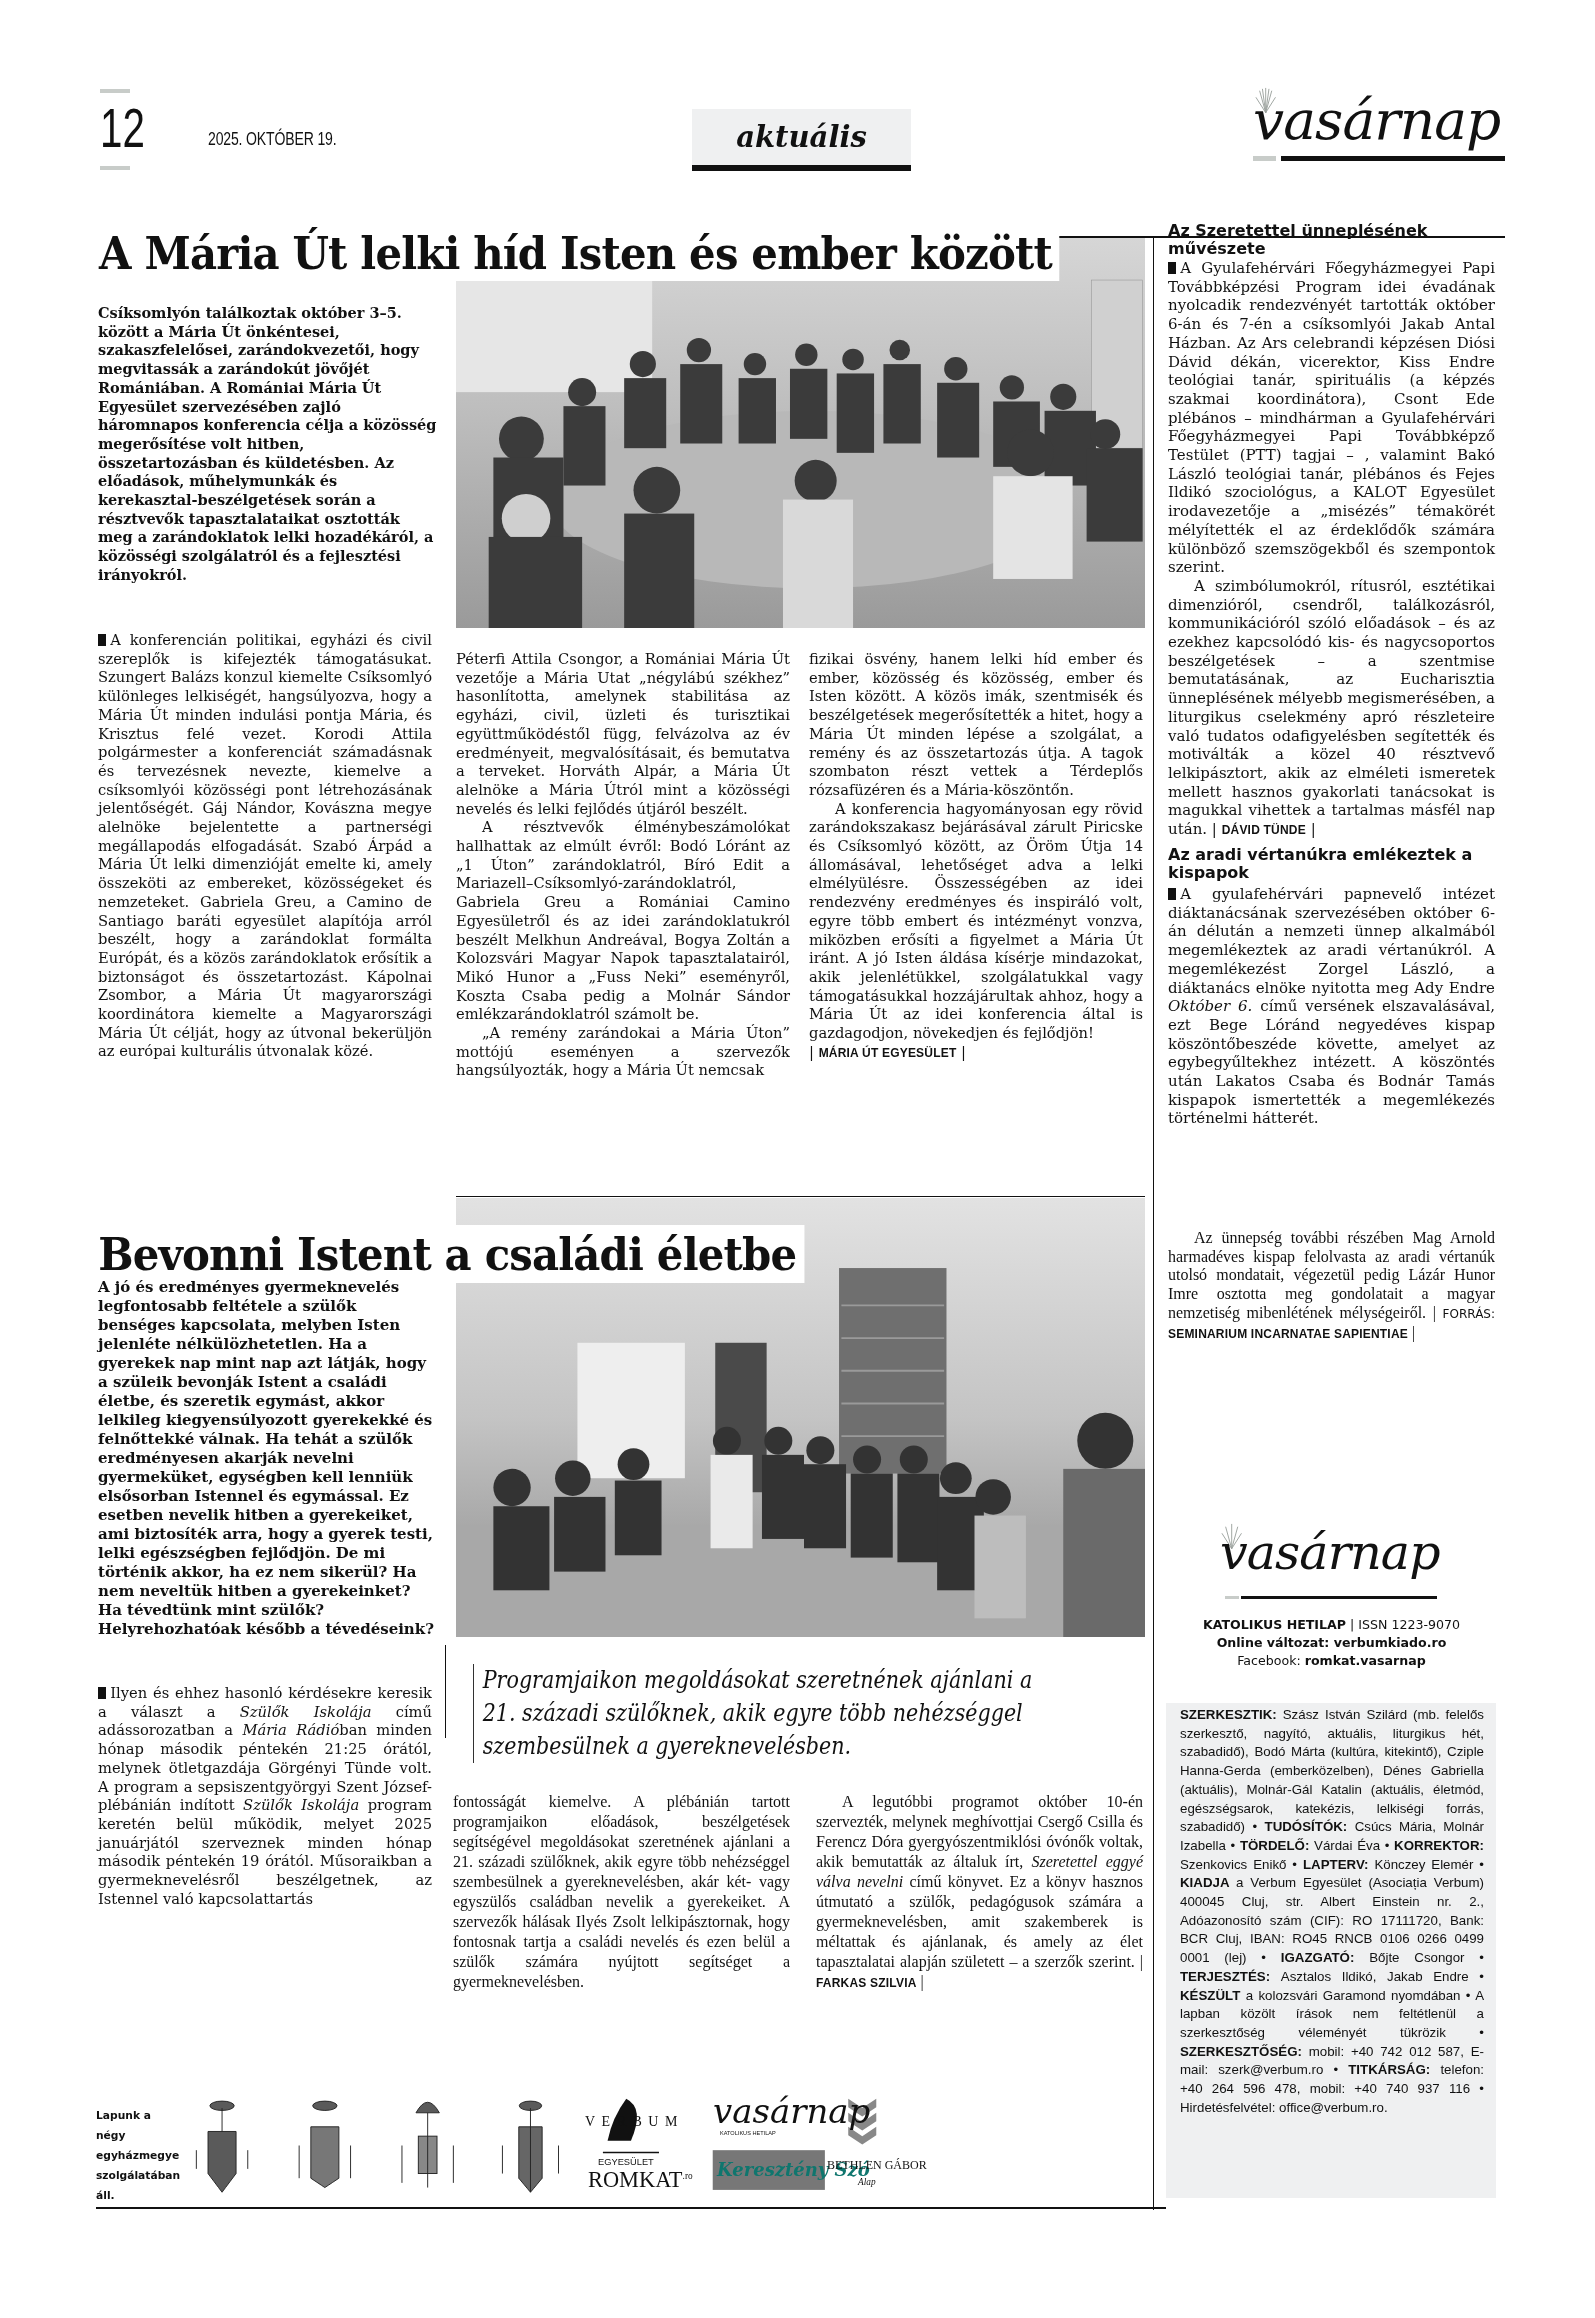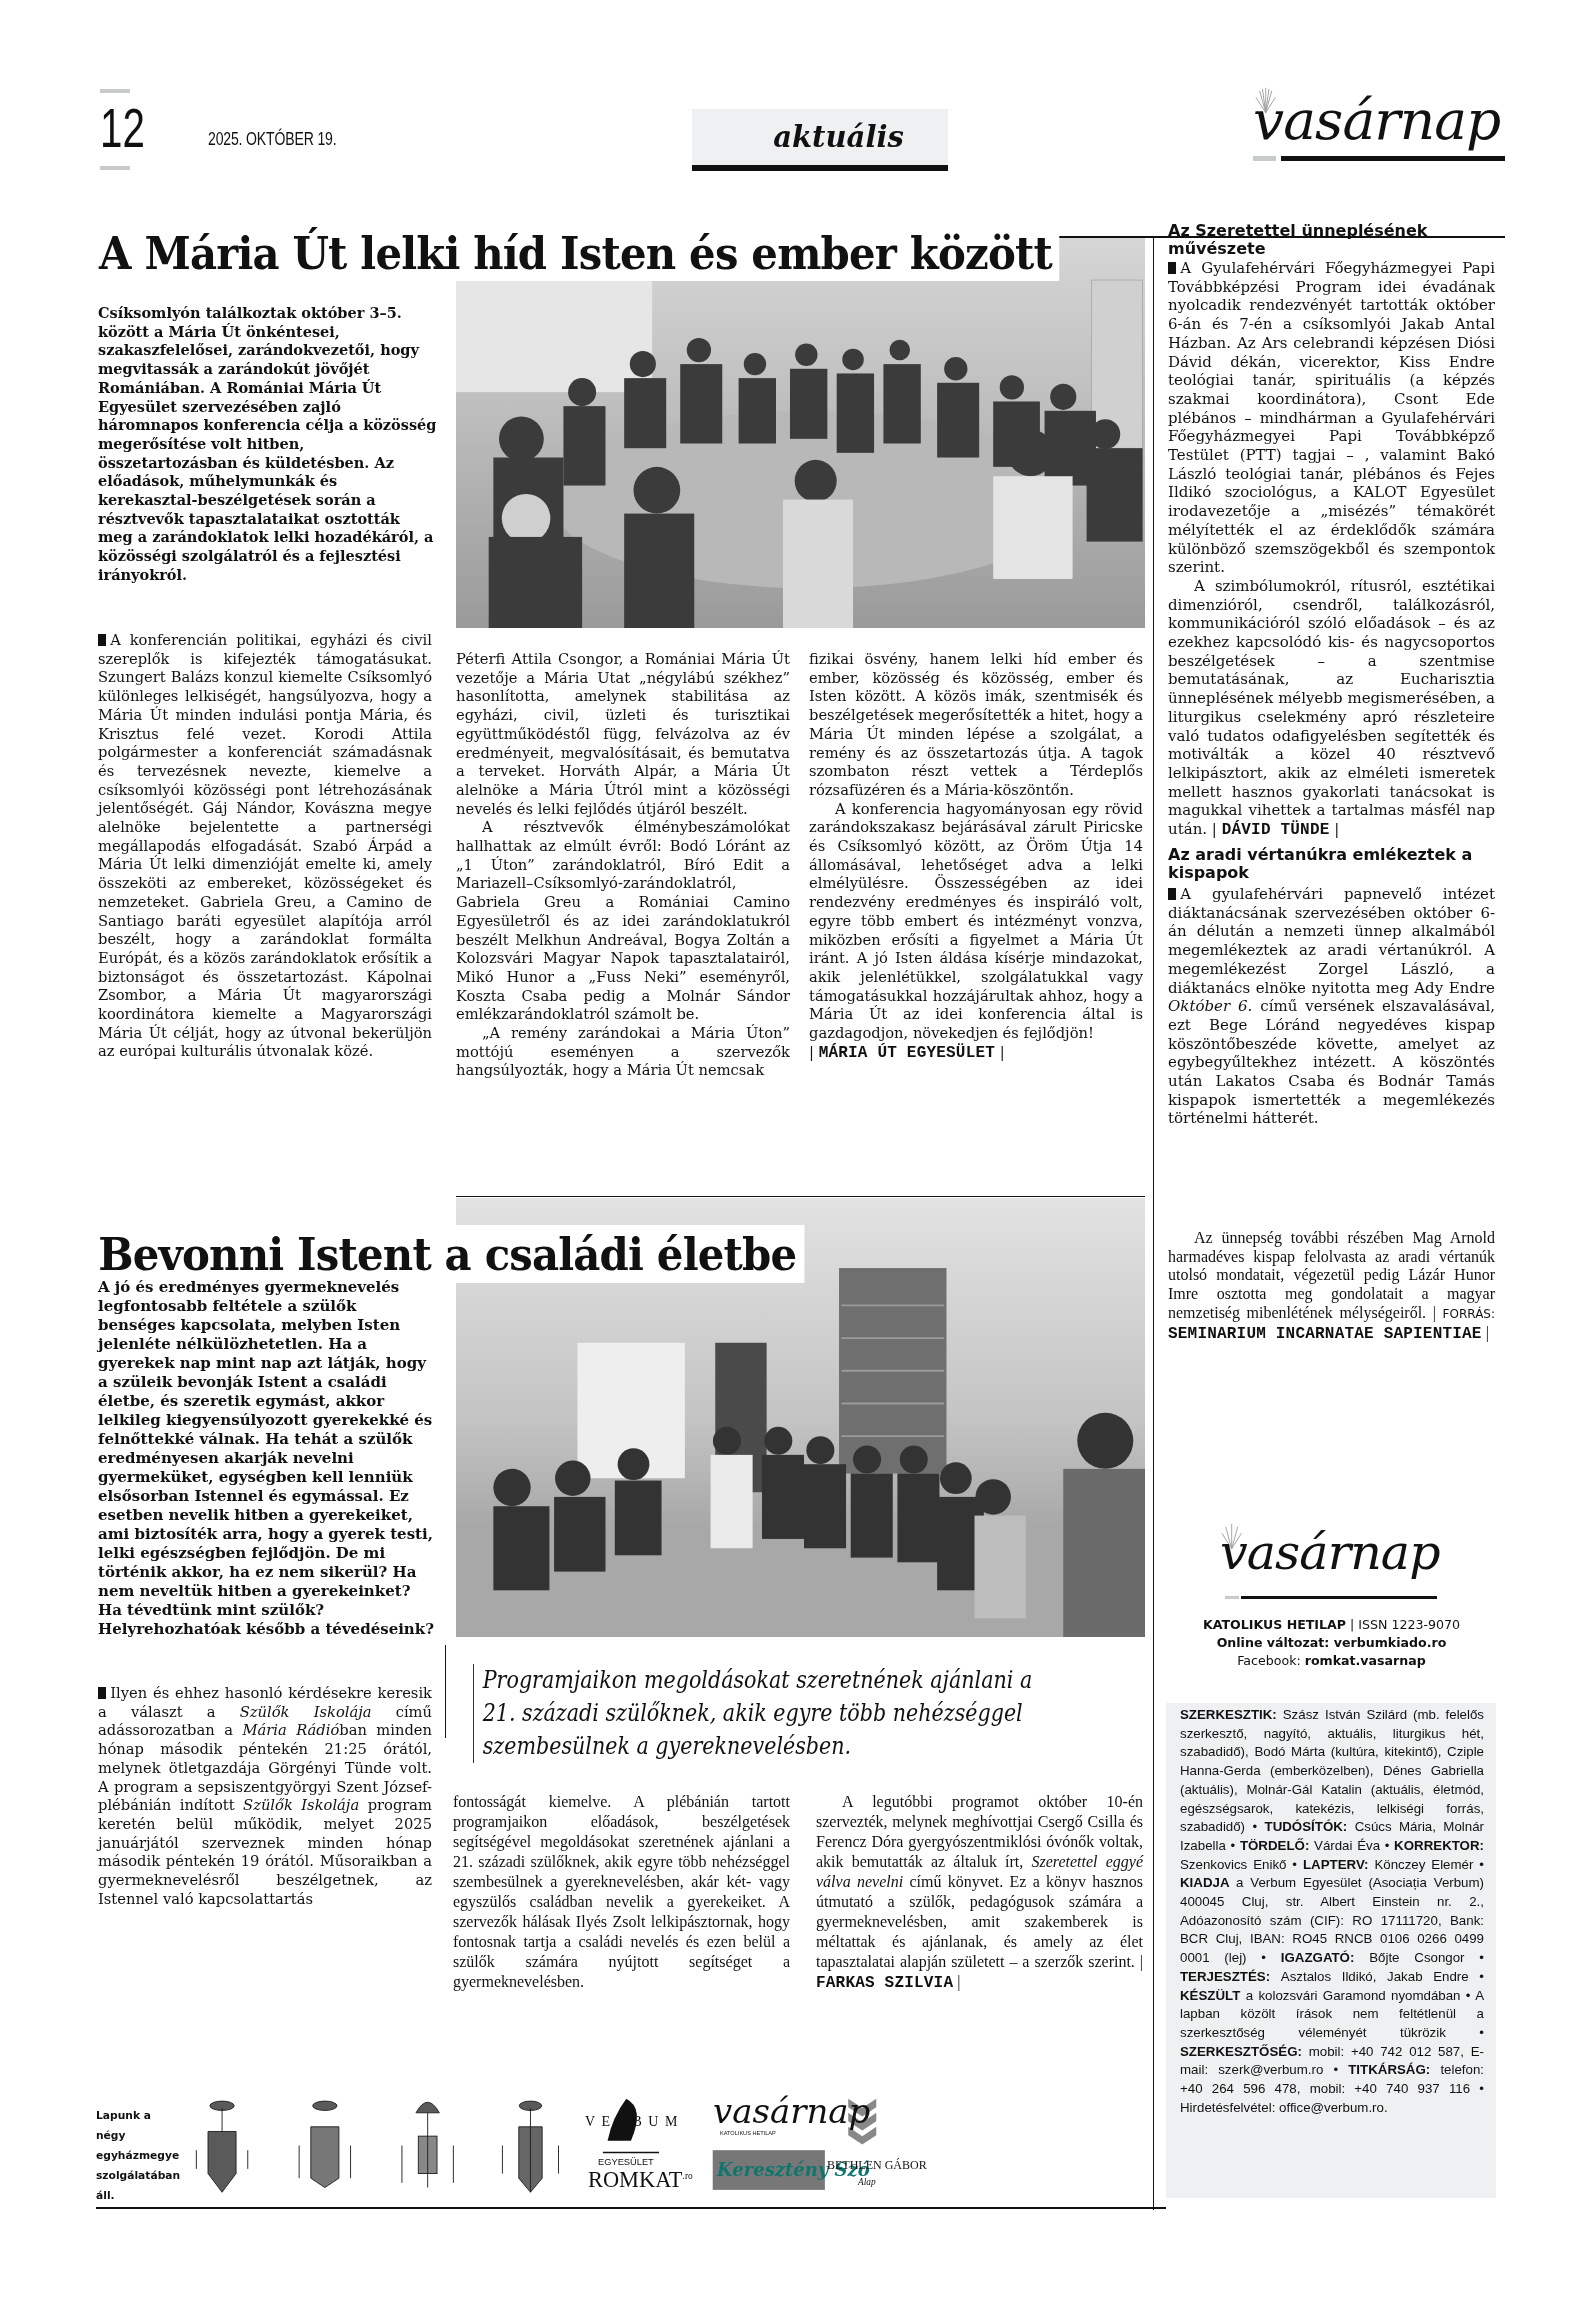--- a/index.html
+++ b/index.html
@@ -3,21 +3,21 @@
 <meta charset="utf-8">
 <style>
   html, body { margin: 0; padding: 0; background: #ffffff; }
   body { width: 1595px; height: 2319px; position: relative; overflow: hidden; color: #111; font-family: "DejaVu Serif", serif; }
   .abs { position: absolute; }
 
   
   .pageno-bar { background: #c8ccc9; width: 30px; height: 3.7px; }
   .pageno { left: 100px; top: 100px; font-family: "Liberation Sans Narrow","Liberation Sans", sans-serif; font-size: 56px; line-height: 1; font-weight: 400; transform: scaleX(0.72); transform-origin: left top; }
   .date { left: 208px; top: 129px; font-family: "Liberation Sans", sans-serif; font-size: 18px; transform: scaleX(0.78); transform-origin: left top; letter-spacing: -0.2px; }
-  .section-tab { left: 692px; top: 109px; width: 219px; height: 56px; background: #eff0f1; border-bottom: 6.5px solid #111; display:flex; align-items:center; justify-content:center;padding-left:37px; }
+  .section-tab { left: 692px; top: 109px; width: 219px; height: 56px; background: #eff0f1; border-bottom: 6.5px solid #111; display:flex; align-items:center; justify-content:center; }
   .section-tab span { font-family: "DejaVu Serif", serif; font-style: italic; font-weight: bold; font-size: 29px; }
   .masthead { left: 1253px; top: 93px; width: 252px; height: 70px; }
   .masthead .word { position:absolute; left:0; top:0; font-family: "DejaVu Serif", serif; font-style: italic; font-size: 55px; line-height: 1; letter-spacing: -0.9px; }
   .masthead .rays { position:absolute; left: 0.9px; top: -6.5px; width: 23.4px; height: 28px; }
   .masthead .line { position:absolute; left: 28px; top: 63px; width: 224px; height: 4.7px; background:#111; }
   .masthead .line-grey { position:absolute; left: 0; top: 63px; width: 23.4px; height: 4.7px; background:#c8ccc9; }
 
   .rule-top { left: 100px; top: 236px; width: 1405px; height: 2.3px; background:#111; }
   .col-divider { width: 1.4px; background: #111; }
 
@@ -26,21 +26,21 @@
   .h1 { left: 93px; top: 223px; padding: 7.5px 7.5px 5.6px 6.5px; font-size: 45px; transform: scaleX(0.93); transform-origin: left top; }
 
   .photo { background: #888; overflow: hidden; }
   .photo svg { width: 100%; height: 100%; display:block; }
 
   .lead { font-family: "DejaVu Serif", serif; font-weight: bold; font-size: 14.5px; line-height: 18.7px; }
   .body { font-family: "DejaVu Serif", serif; font-size: 14.7px; line-height: 18.7px; text-align: justify; hyphens: manual; }
   .body p { margin: 0; text-indent: 0; }
   .body p.ind { text-indent: 26px; }
   .sq { display:inline-block; width: 7.5px; height: 12px; background:#111; margin-right: 4.7px; vertical-align: -0.9px; }
-  .byline { font-family: Liberation Mono, monospace; font-weight: bold; font-size: 16px; letter-spacing: 0.2px; margin-top: 43px; }
+  .byline { font-family: Liberation Sans, sans-serif; font-weight: bold; font-size: 12px; letter-spacing: 0.2px; margin-top: 43px; }
 
   .sidehead { font-family: "DejaVu Sans", sans-serif; font-weight: bold; font-size: 16px; line-height: 18px; }
   .narrow { font-family: "Liberation Serif", serif; font-size: 16px; line-height: 18.7px; text-align: justify; }
   .narrow p { margin:0; }
   .narrow p.ind { text-indent: 26px; }
 
   
   .pullquote { left: 473px; top: 1664px; width: 673px; border-left: 1.4px solid #111; padding-left: 10.3px; font-family: "DejaVu Serif", serif; font-style: italic; font-size: 24px; line-height: 33px; transform: scaleX(0.86); transform-origin: left top; }
 
   

